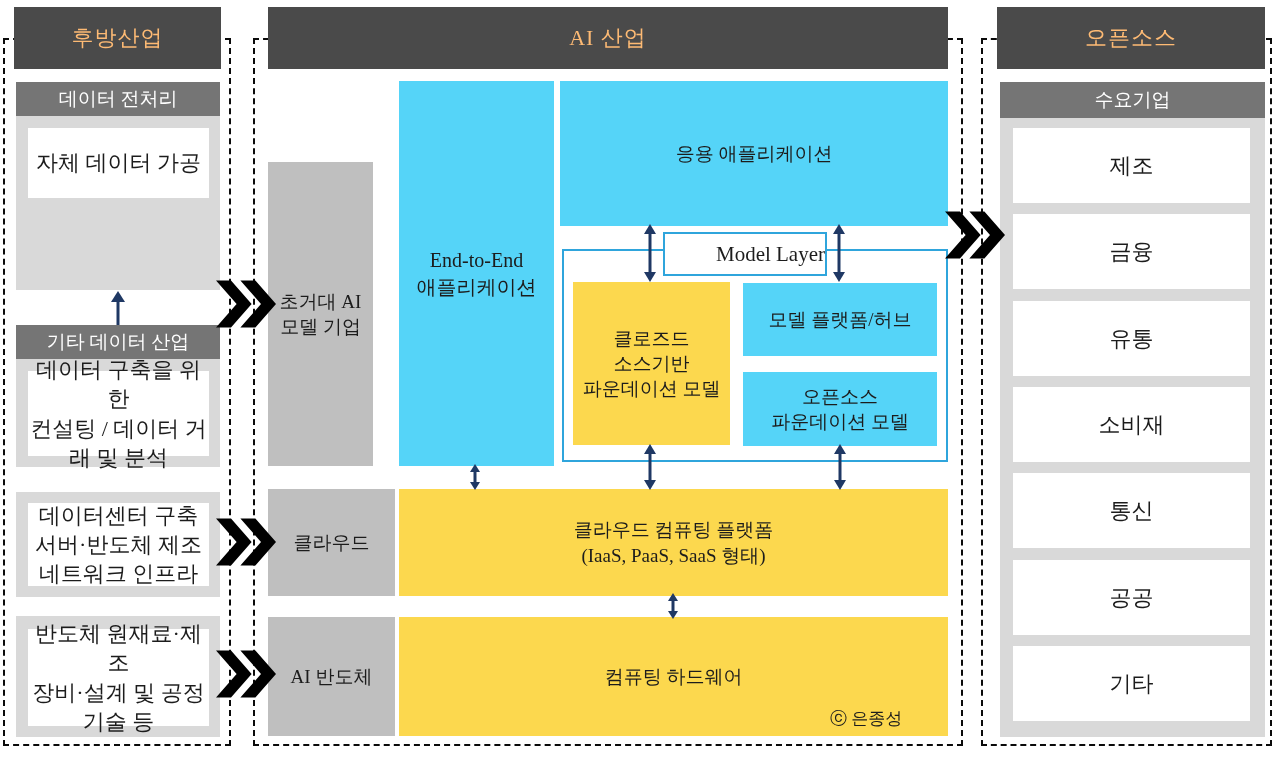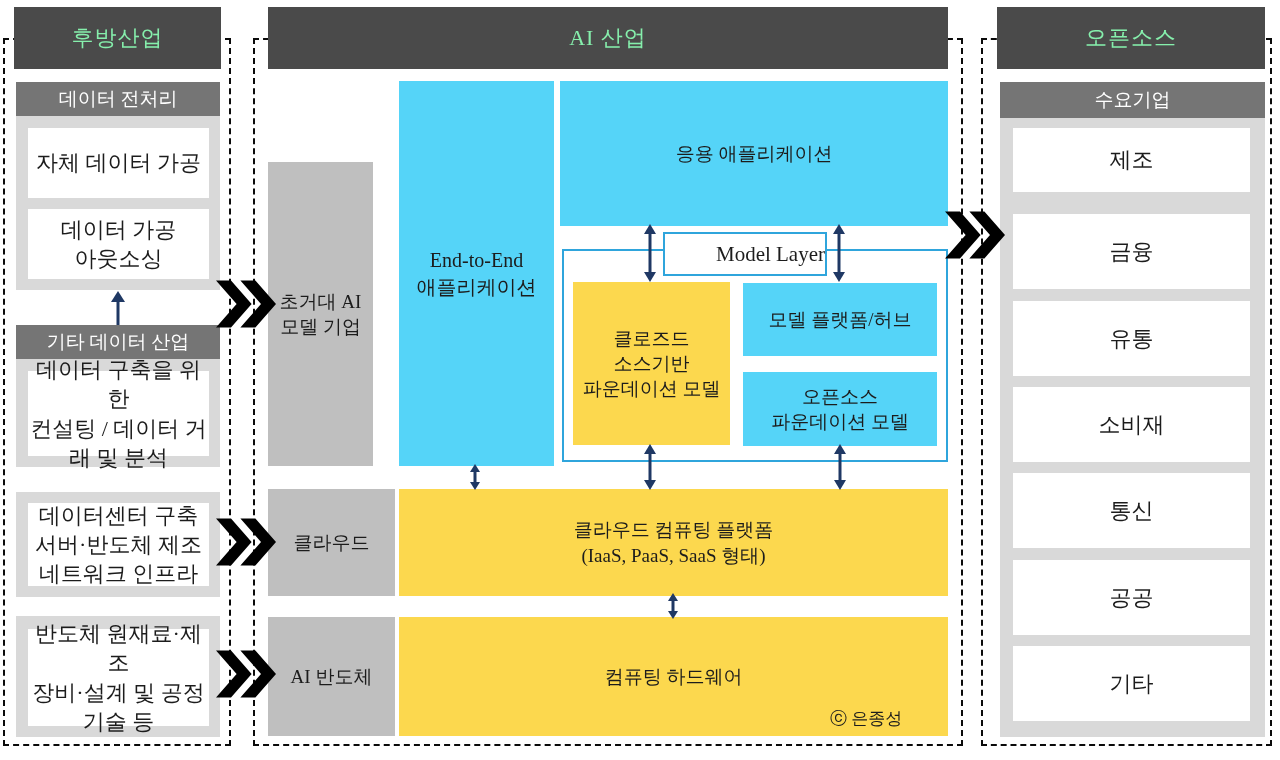--- a/index.html
+++ b/index.html
@@ -3,21 +3,21 @@
 <meta charset="utf-8">
 <style>
   html,body { margin:0; padding:0; background:#fff; }
   #stage {
     position:relative; width:1280px; height:760px; background:#ffffff;
     font-family:"Liberation Serif","DejaVu Serif",serif;
     color:#1c1c1c; overflow:hidden;
   }
   .dashed { position:absolute; border:2px dashed #0a0a0a; background:transparent; z-index:0; }
   .hdr {
-    position:absolute; background:#4a4a4a; color:#86efac; z-index:3;
+    position:absolute; background:#4a4a4a; color:#fdba74; z-index:3;
     display:flex; align-items:center; justify-content:center;
     font-size:22px; letter-spacing:1px;
   }
   .subhdr {
     position:absolute; background:#757575; color:#ffffff; z-index:3;
     display:flex; align-items:center; justify-content:center; font-size:19px;
   }
   .panel { position:absolute; background:#d9d9d9; z-index:1; }
   .cell {
     position:absolute; display:flex; align-items:center; justify-content:center;
@@ -45,22 +45,20 @@
 
   <div class="hdr" style="left:14px; top:7px; width:207px; height:62px;">
     <span>후방산업</span>
   </div>
 
   <div class="subhdr" style="left:16px; top:82px; width:204px; height:34px;">
     <span>데이터 전처리</span>
   </div>
   <div class="panel" style="left:16px; top:116px; width:204px; height:174px;"></div>
   <div class="cell wbox" style="left:28px; top:128px; width:181px; height:70px;">자체 데이터 가공</div>
-  <div class="cell wbox" style="left:28px; top:209px; width:181px; height:70px;">데이터 가공
-아웃소싱</div>
 
   <svg class="icon" style="left:110px; top:291px;" width="16" height="34" viewBox="0 0 16 34">
     <line x1="8" y1="8" x2="8" y2="34" stroke="#1f3864" stroke-width="3"></line>
     <polygon points="8,0 1,11 15,11" fill="#1f3864"></polygon>
   </svg>
 
   <div class="subhdr" style="left:16px; top:325px; width:204px; height:34px;">
     <span>기타 데이터 산업</span>
   </div>
   <div class="panel" style="left:16px; top:359px; width:204px; height:108px;"></div>
@@ -150,21 +148,21 @@
 
   <div class="hdr" style="left:997px; top:7px; width:268px; height:62px;">
     <span>오픈소스</span>
   </div>
 
   <div class="subhdr" style="left:1000px; top:82px; width:265px; height:36px;">
     <span>수요기업</span>
   </div>
   <div class="panel" style="left:1000px; top:118px; width:265px; height:619px;"></div>
 
-  <div class="cell wbox" style="left:1013px; top:128px; width:237px; height:64px;">제조</div>
+  <div class="cell wbox" style="left:1013px; top:128px; width:237px; height:75px;">제조</div>
   <div class="cell wbox" style="left:1013px; top:214px; width:237px; height:75px;">금융</div>
   <div class="cell wbox" style="left:1013px; top:301px; width:237px; height:75px;">유통</div>
   <div class="cell wbox" style="left:1013px; top:387px; width:237px; height:75px;">소비재</div>
   <div class="cell wbox" style="left:1013px; top:473px; width:237px; height:75px;">통신</div>
   <div class="cell wbox" style="left:1013px; top:560px; width:237px; height:75px;">공공</div>
   <div class="cell wbox" style="left:1013px; top:646px; width:237px; height:75px;">기타</div>
 
   <svg class="icon" style="left:216px; top:279px;" width="60" height="50" viewBox="0 0 64 50">
     <path d="M0,0 L16,0 L38,25 L16,50 L0,50 L22,25 Z" fill="#000"></path>
     <path d="M26,0 L42,0 L64,25 L42,50 L26,50 L48,25 Z" fill="#000"></path>

